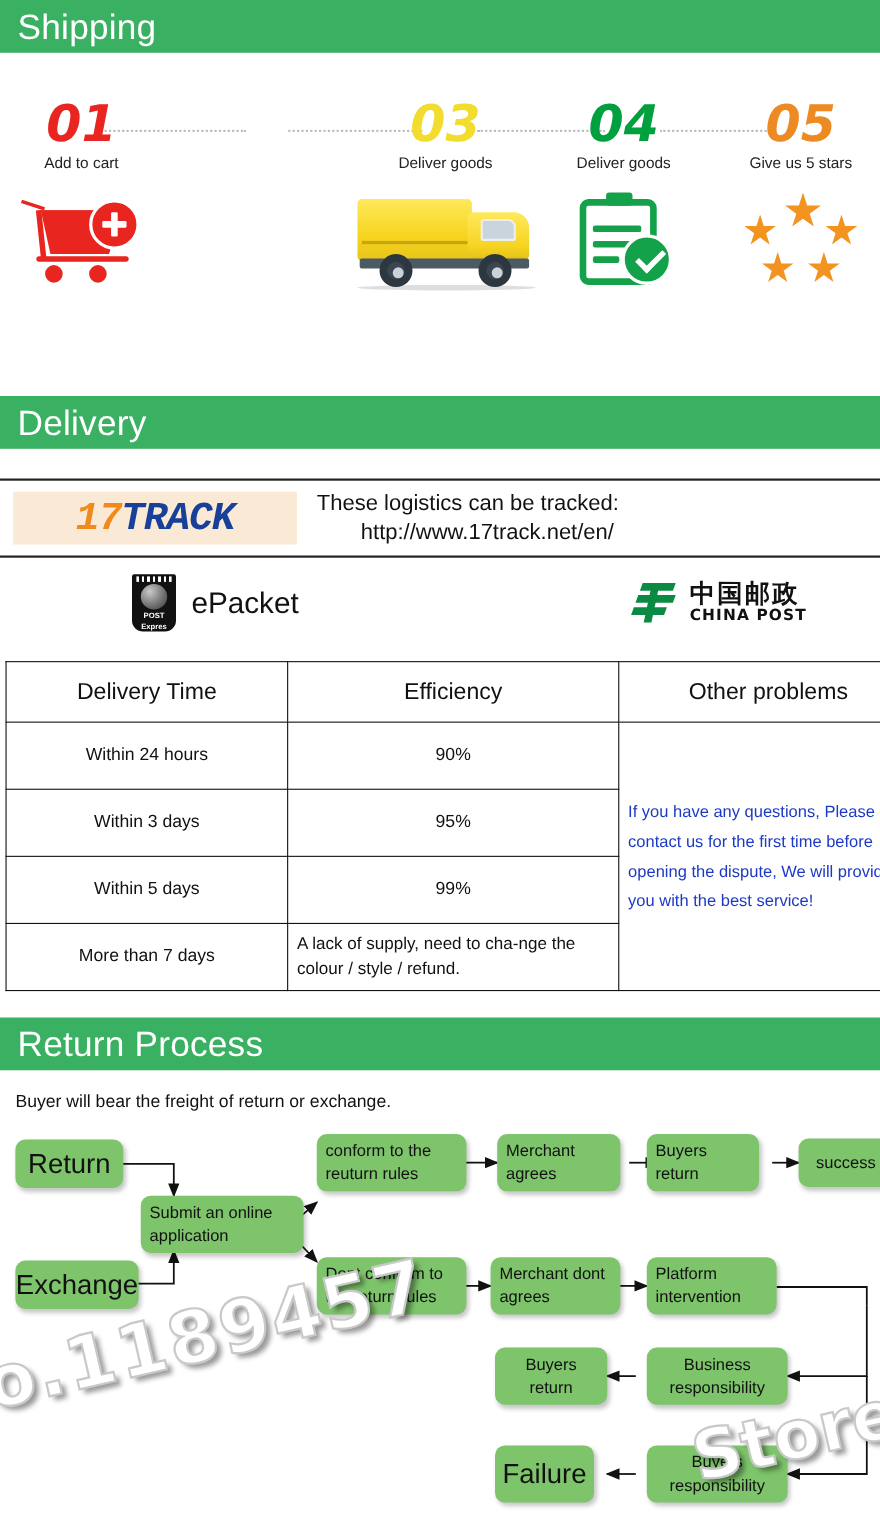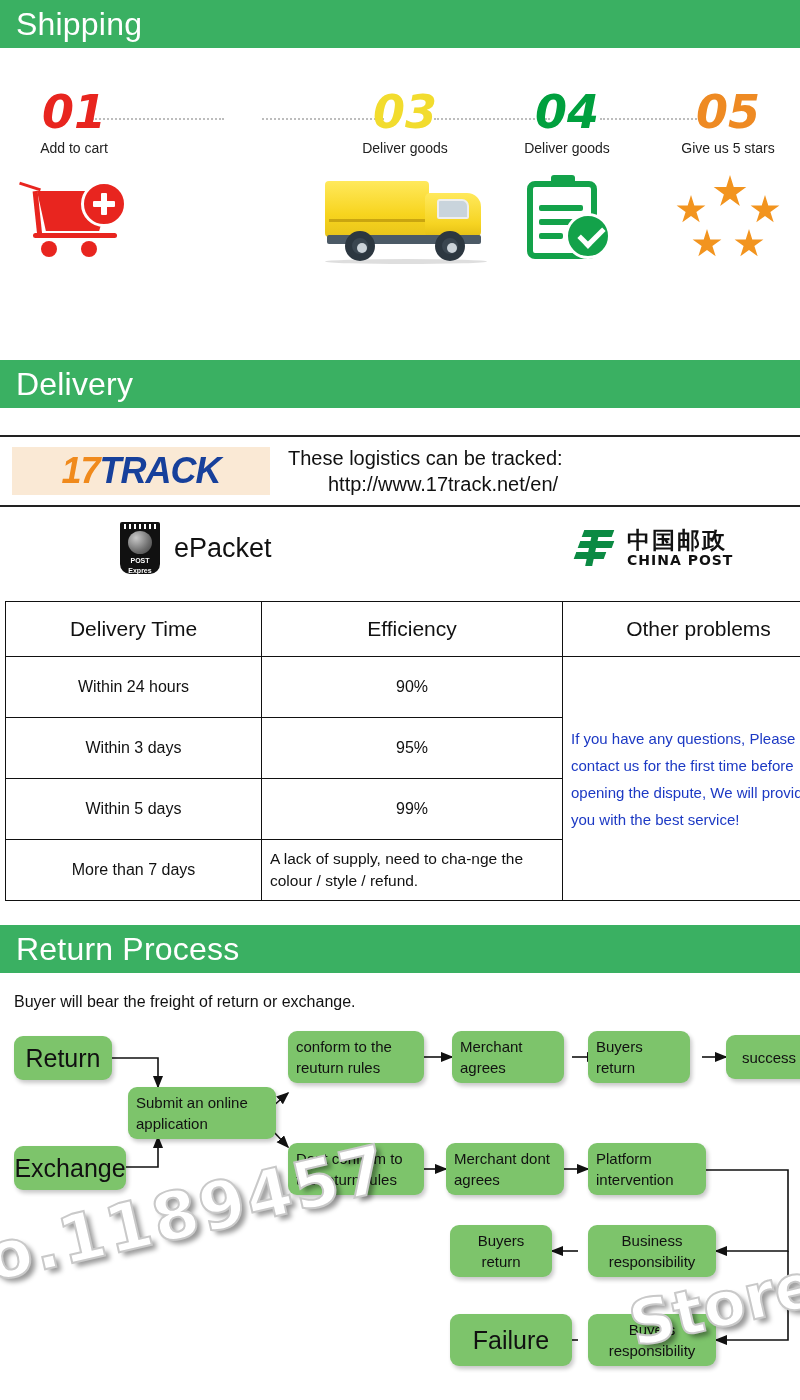--- a/index.html
+++ b/index.html
@@ -145,21 +145,21 @@
   
   #track-row{
     position:absolute;left:0;top:435px;width:800px;height:72px;
     border-top:2px solid #222;border-bottom:2px solid #222;box-sizing:border-box;
     display:flex;align-items:center;
   }
   #track-logo{
     margin-left:12px;width:258px;height:48px;background:#FAE9D5;
     display:flex;align-items:center;justify-content:center;
     font-size:36px;font-weight:bold;font-style:italic;letter-spacing:-1px;
-    font-family:Liberation Sans, sans-serif;
+    font-family:Liberation Mono, monospace;
   }
   #track-logo .o{color:#F08A1C;} #track-logo .b{color:#17409B;}
   #track-text{margin-left:18px;font-size:20px;line-height:26px;color:#111;}
   #track-text .url{display:block;padding-left:40px;}
 
   #carriers{
     position:absolute;left:0;top:507px;width:800px;height:82px;
     display:flex;align-items:center;
   }
   .epacket{position:absolute;left:120px;display:flex;align-items:center;}
@@ -425,17 +425,17 @@
   <div class="node lead" style="left:288px; top:16px;  width:136px;height:52px;">conform to the reuturn rules</div>
   <div class="node lead" style="left:288px; top:128px; width:136px;height:52px;">Dont conform to the return rules</div>
   <div class="node lead" style="left:452px; top:16px;  width:112px;height:52px;">Merchant agrees</div>
   <div class="node lead" style="left:588px; top:16px;  width:102px;height:52px;">Buyers return</div>
   <div class="node" style="left:726px; top:20px;  width:86px; height:44px;">success</div>
   <div class="node lead" style="left:446px; top:128px; width:118px;height:52px;">Merchant dont agrees</div>
   <div class="node lead" style="left:588px; top:128px; width:118px;height:52px;">Platform intervention</div>
   <div class="node" style="left:588px; top:210px; width:128px;height:52px;">Business responsibility</div>
   <div class="node" style="left:450px; top:210px; width:102px;height:52px;">Buyers return</div>
   <div class="node" style="left:588px; top:299px; width:128px;height:52px;">Buyers responsibility</div>
-  <div class="node big" style="left:450px; top:299px; width:122px;height:52px;">Failure</div>
+  <div class="node big" style="left:450px; top:299px; width:90px;height:52px;">Failure</div>
 </div>
 
 <div class="wm" id="wm-num">o.1189457</div>
 <div class="wm" id="wm-store">Store</div>
 
 </body></html>

